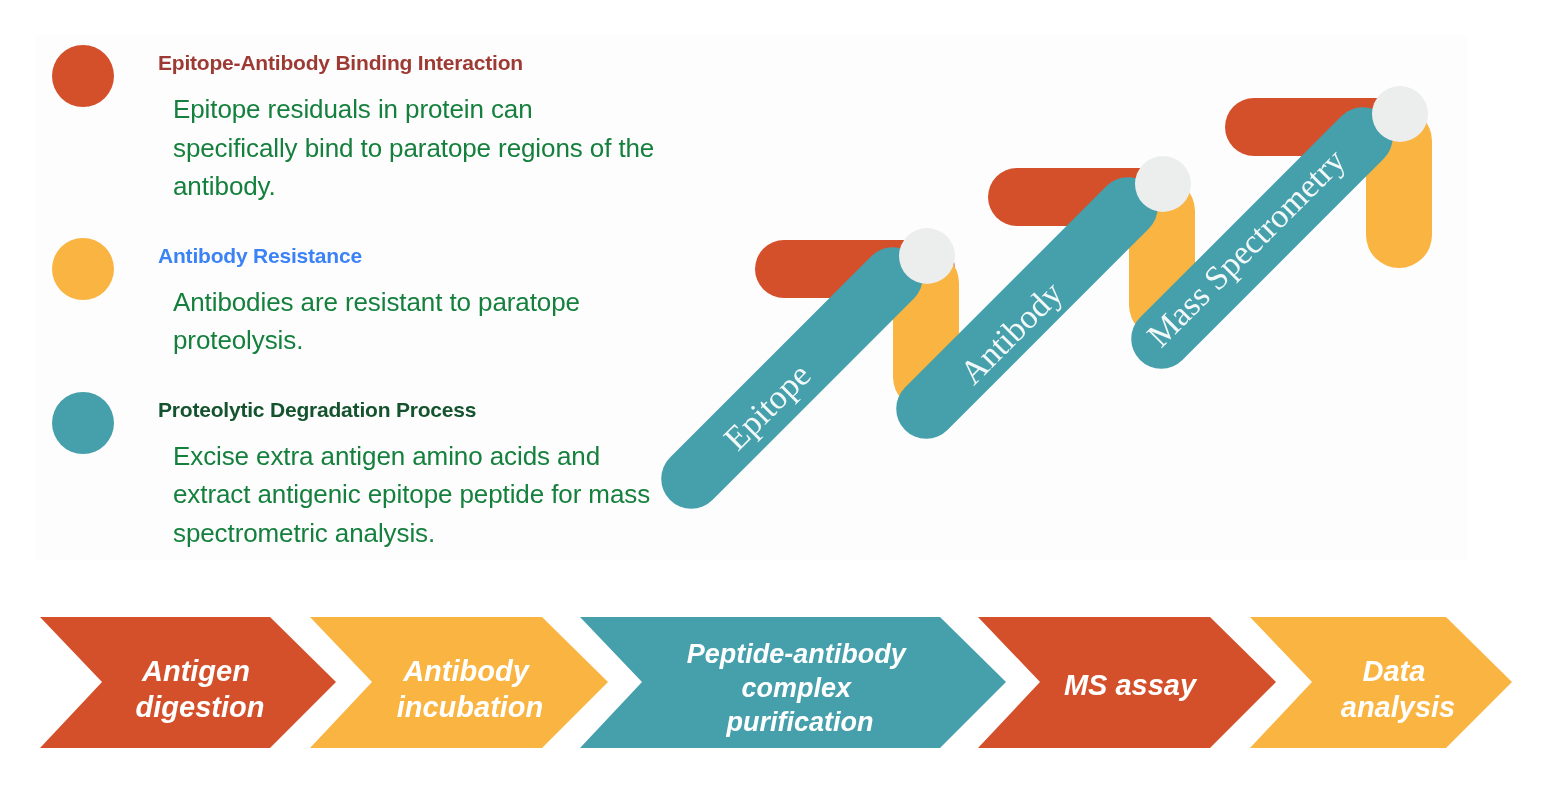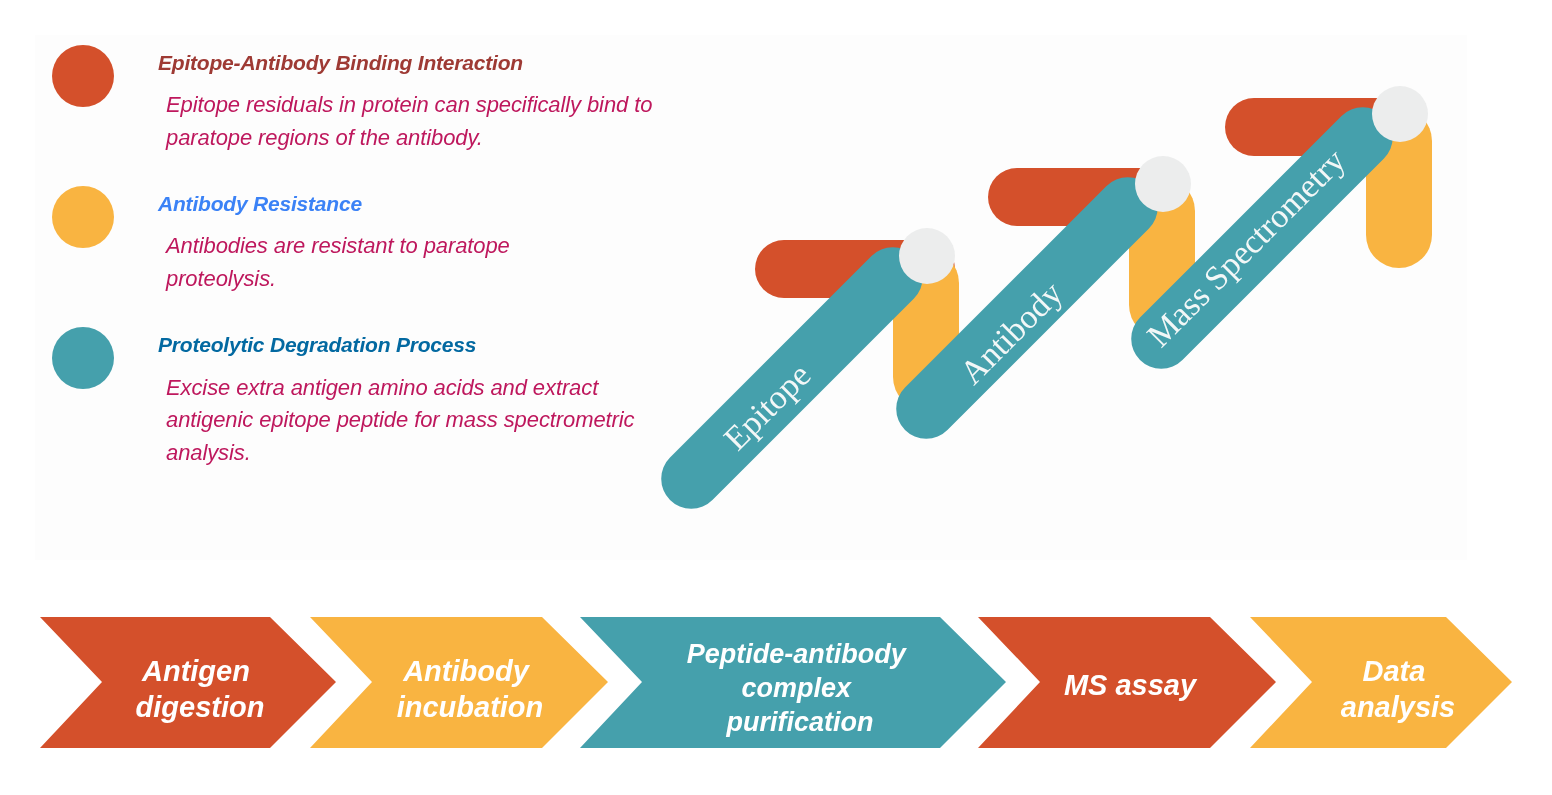--- a/index.html
+++ b/index.html
@@ -10,33 +10,33 @@
   }
 
   
   #top-panel{
     position:absolute;left:35px;top:35px;width:1432px;height:525px;
     background:#fdfdfd;
   }
 
   
   #legend{
-    position:absolute;left:52px;top:45px;width:620px;font-style:italic;
+    position:absolute;left:52px;top:45px;width:620px;
   }
   .legend-item{position:relative;margin-bottom:8px;}
   .legend-dot{
     position:absolute;left:0;top:0;width:62px;height:62px;border-radius:50%;
   }
   .legend-body{margin-left:106px;padding-top:6px;}
   .legend-title{
     font-size:21px;font-weight:bold;letter-spacing:-0.2px;
     margin:0 0 14px 0;line-height:1.15;
   }
   .legend-desc{
-    font-size:22px;color:#be185d;line-height:1.48;margin:8px;
+    font-size:26px;color:#15803d;line-height:1.48;margin:15px;
     max-width:500px;letter-spacing:-0.1px;
   }
 
   
   #diagram{position:absolute;left:640px;top:60px;width:840px;height:500px;}
   #diagram svg{display:block;}
   .step-label{
     font-family:"Liberation Serif", serif;
     font-size:34px;fill:#f2f7f7;
   }
@@ -72,21 +72,21 @@
     <div class="legend-dot" style="background:#F9B441;"></div>
     <div class="legend-body">
       <p class="legend-title" style="color:#3b82f6;">Antibody Resistance</p>
       <p class="legend-desc" style="max-width:440px;">Antibodies are resistant to paratope proteolysis.</p>
     </div>
   </div>
 
   <div class="legend-item" style="margin-top:32px;">
     <div class="legend-dot" style="background:#45A0AC;"></div>
     <div class="legend-body">
-      <p class="legend-title" style="color:#0369a1;">Proteolytic Degradation Process</p>
+      <p class="legend-title" style="color:#14532d;">Proteolytic Degradation Process</p>
       <p class="legend-desc" style="max-width:490px;">Excise extra antigen amino acids and extract antigenic epitope peptide for mass spectrometric analysis.</p>
     </div>
   </div>
 
 </div>
 
 <div id="diagram">
 <svg width="840" height="500" viewBox="0 0 840 500" xmlns="http://www.w3.org/2000/svg">
   <defs>
 

